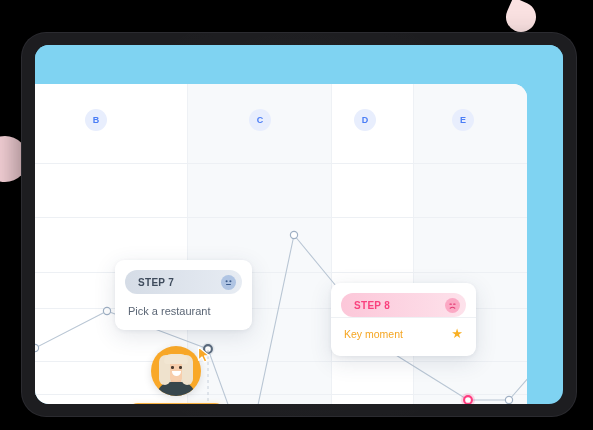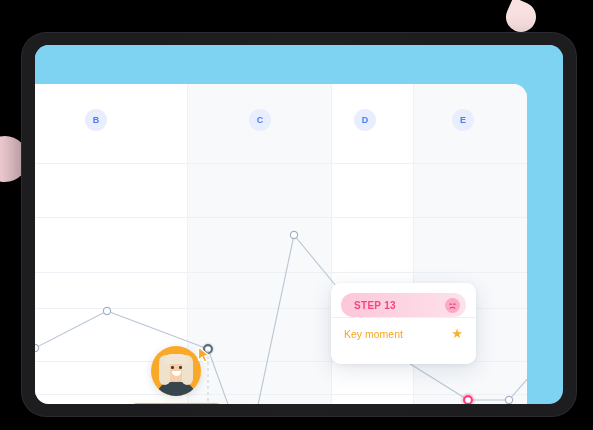--- a/index.html
+++ b/index.html
@@ -194,21 +194,21 @@
   }
   .card-divider {
     height: 1px;
     background: #EEF1F4;
     margin: 0;
   }
   .card-footer {
     display: flex;
     align-items: center;
     justify-content: space-between;
-    padding: 9px 13px 24px 13px;
+    padding: 9px 13px 16px 13px;
   }
   .key-moment-text {
     font-size: 10.5px;
     color: #F5A623;
   }
   .star-glyph { color:#F9B023; font-size: 13px; line-height:1; }
 
   
   .avatar-wrap {
     position: absolute;
@@ -338,25 +338,40 @@
               <circle cx="348" cy="263" r="3.6" fill="#FFFFFF" stroke="#9FB0C4" stroke-width="1.2"></circle>
               <circle cx="433" cy="316" r="7" fill="rgba(255,59,127,0.18)"></circle>
               <circle cx="433" cy="316" r="3.9" fill="#FFFFFF" stroke="#FF3B7F" stroke-width="2.1"></circle>
               <circle cx="474" cy="316" r="3.6" fill="#FFFFFF" stroke="#9FB0C4" stroke-width="1.2"></circle>
               <circle cx="521" cy="262" r="3.6" fill="#FFFFFF" stroke="#9FB0C4" stroke-width="1.2"></circle>
             </g>
           <line x1="433" y1="320" x2="433" y2="375" stroke="#F6C98A" stroke-width="1" stroke-dasharray="3 3"></line>
           <line x1="173" y1="266" x2="173" y2="320" stroke="#C6CFDA" stroke-width="1" stroke-dasharray="3 3"></line>
         </svg>
 
+        <div class="step-card" style="left:80px;top:176px;width:137px;">
+          <div style="padding:10px 10px 0 10px;">
+            <div class="card-pill pill-neutral">
+              <span class="pill-label neutral">STEP 7</span>
+              <span class="emoji-dot emoji-neutral">
+                <svg width="11" height="11" viewBox="0 0 11 11" aria-hidden="true">
+                  <circle cx="3.6" cy="4.2" r="1.05" fill="#3A5A8C"></circle>
+                  <circle cx="7.4" cy="4.2" r="1.05" fill="#3A5A8C"></circle>
+                  <rect x="3" y="7" width="5" height="1.1" rx="0.55" fill="#3A5A8C"></rect>
+                </svg>
+              </span>
+            </div>
+          </div>
+          <div class="card-text">Pick a restaurant</div>
+        </div>
 
         <div class="step-card" style="left:296px;top:199px;width:145px;">
           <div style="padding:10px 10px 0 10px;">
             <div class="card-pill pill-pink">
-              <span class="pill-label pink">STEP 13</span>
+              <span class="pill-label pink">STEP 8</span>
               <span class="emoji-dot emoji-sad">
                 <svg width="11" height="11" viewBox="0 0 11 11" aria-hidden="true">
                   <rect x="2.4" y="3.6" width="2.5" height="1.2" rx="0.6" fill="#E33A73"></rect>
                   <rect x="6.1" y="3.6" width="2.5" height="1.2" rx="0.6" fill="#E33A73"></rect>
                   <path d="M3.2 8.2 Q5.5 6.4 7.8 8.2" stroke="#E33A73" stroke-width="1.1" fill="none" stroke-linecap="round"></path>
                 </svg>
               </span>
             </div>
           </div>
           <div class="card-divider"></div>

